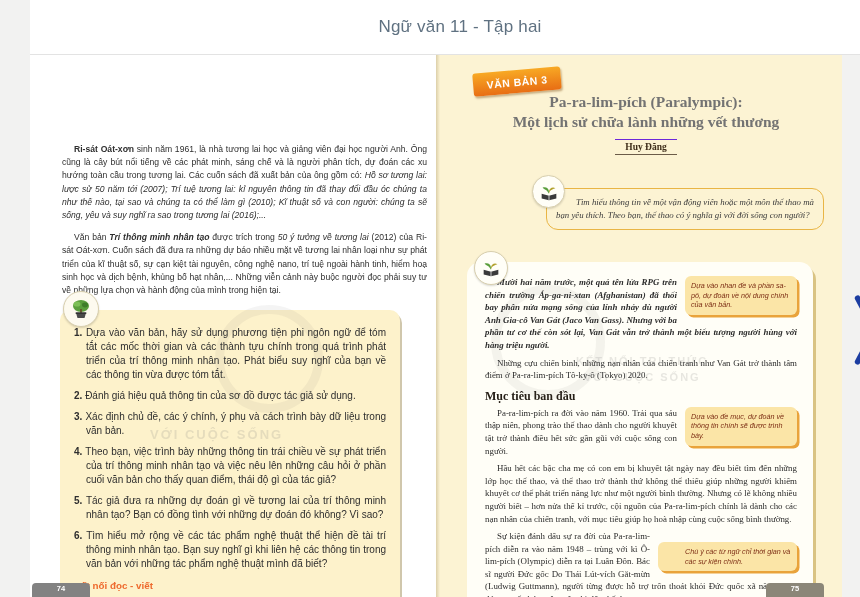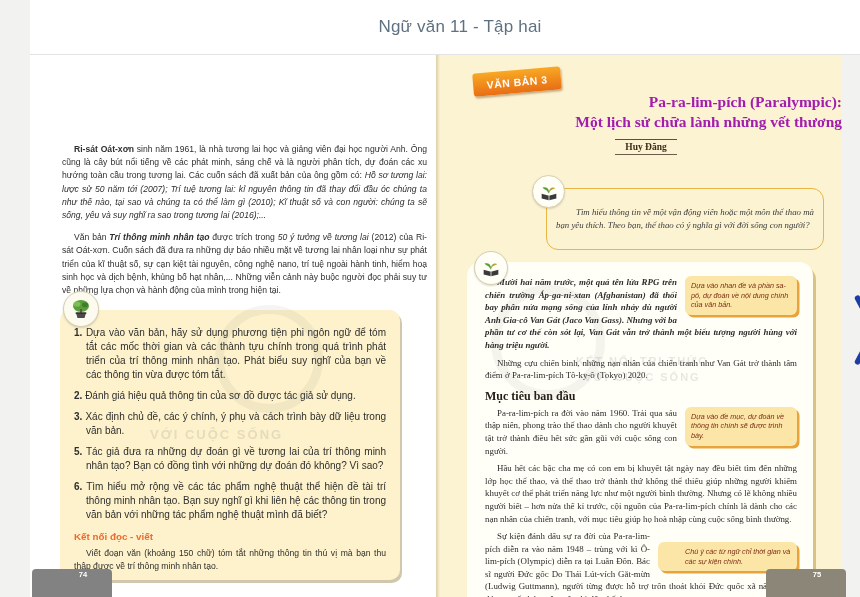--- a/index.html
+++ b/index.html
@@ -34,31 +34,31 @@
   .icon-circle{position:absolute;border-radius:50%;background:#fdfaef;border:1px solid #d8cfae;display:flex;align-items:center;justify-content:center;box-shadow:0 1px 2px rgba(0,0,0,.15);}
   .icon-plant{left:33px;top:236px;width:34px;height:34px;z-index:3;}
   .icon-book1{left:502px;top:175px;width:31px;height:31px;z-index:3;background:#fffef7;}
   .icon-book2{left:444px;top:251px;width:32px;height:32px;z-index:3;background:#fffef7;}
 
   
   .wm{position:absolute;font-weight:bold;color:rgba(120,120,120,.18);letter-spacing:2px;font-size:13px;pointer-events:none;}
   .wm-ring{position:absolute;border-radius:50%;border:9px solid rgba(100,100,100,.07);pointer-events:none;}
 
   
-  .pagenum{position:absolute;bottom:0;width:58px;height:28px;background:#828282;color:#ffffff;font-size:7.5px;font-weight:bold;text-align:center;line-height:11px;border-radius:4px 4px 0 0;padding-left:22px;}
+  .pagenum{position:absolute;bottom:0;width:58px;height:14px;background:#828282;color:#ffffff;font-size:7.5px;font-weight:bold;text-align:center;line-height:11px;border-radius:4px 4px 0 0;}
   .pagenum.left{left:2px;}
   .pagenum.right{left:736px;background:#8b8678;}
 
   
   .banner{position:absolute;left:443px;top:70px;width:88px;height:23px;background:linear-gradient(180deg,#f8a924,#e86e14);transform:rotate(-5deg);border-radius:3px;box-shadow:1px 2px 2px rgba(120,70,10,.4);display:flex;align-items:center;justify-content:center;color:#fff;font-weight:bold;font-size:10.5px;letter-spacing:.5px;}
-  .vb-title{position:absolute;left:420px;top:92px;width:392px;text-align:right;font-family:"Liberation Serif",serif;font-weight:bold;color:#a21caf;font-size:15.5px;line-height:20px;}
+  .vb-title{position:absolute;left:420px;top:92px;width:392px;text-align:center;font-family:"Liberation Serif",serif;font-weight:bold;color:#737373;font-size:15.5px;line-height:20px;}
   .vb-author{position:absolute;left:420px;top:136px;width:392px;text-align:center;}
   .vb-author span{display:inline-block;font-family:"Liberation Serif",serif;font-weight:bold;font-size:9.5px;color:#3f2e1a;border-top:1px solid #6d28d9;border-bottom:1px solid #6b5b48;padding:2px 10px;}
 
-  .prepbox{position:absolute;left:516px;top:188px;width:258px;border:1.5px solid #e9b544;border-radius:12px;padding:17px 9px;font-family:"Liberation Serif",serif;font-style:italic;font-size:8.8px;line-height:12.8px;color:#3a3a3a;text-align:justify;text-indent:20px;}
+  .prepbox{position:absolute;left:516px;top:188px;width:258px;border:1.5px solid #e9b544;border-radius:12px;padding:7px 9px;font-family:"Liberation Serif",serif;font-style:italic;font-size:8.8px;line-height:12.8px;color:#3a3a3a;text-align:justify;text-indent:20px;}
 
   .readbox{position:absolute;left:437px;top:262px;width:312px;min-height:288px;background:#fffef7;border-radius:14px;box-shadow:3px 4px 0 #d9c383;padding:14px 16px 10px 18px;}
   .sapo{font-family:"Liberation Serif",serif;font-weight:bold;font-style:italic;font-size:8.9px;line-height:12.6px;color:#2c2c2c;text-align:justify;text-indent:12px;margin:0;}
   .body-p{font-family:"Liberation Serif",serif;font-size:8.9px;line-height:12.6px;color:#2c2c2c;text-align:justify;text-indent:12px;margin:5px 0 0 0;}
   .sec-h{font-family:"Liberation Serif",serif;font-weight:bold;font-size:12px;color:#241d15;margin:7px 0 0 0;}
   .note{float:right;width:100px;background:#fbe5a7;border-radius:6px;box-shadow:2.5px 2.5px 0 #e9a33b;padding:5px 6px;font-size:7.2px;line-height:9.6px;font-weight:normal;font-style:italic;color:#7c2d14;margin:0 0 4px 8px;text-align:left;text-indent:0;}
   .note.n3{margin-top:12px;width:106px;padding-left:27px;}
   .clearfix::after{content:"";display:block;clear:both;}
 
   
@@ -88,20 +88,21 @@
         <rect x="11.2" y="12" width="1.6" height="4" fill="#6b4a2b"></rect>
         <path d="M7 16 L17 16 L15.5 21 L8.5 21 Z" fill="#4a4a4a"></path>
         <rect x="6.5" y="15.2" width="11" height="1.8" rx="0.9" fill="#333333"></rect>
       </svg>
     </div>
 
     <div class="qbox">
       <div class="q-item"><span class="q-num">1.</span> <span>Dựa vào văn bản, hãy sử dụng phương tiện phi ngôn ngữ để tóm tắt các mốc thời gian và các thành tựu chính trong quá trình phát triển của trí thông minh nhân tạo. Phát biểu suy nghĩ của bạn về các thông tin vừa được tóm tắt.</span></div>
       <div class="q-item"><span class="q-num">2.</span> <span>Đánh giá hiệu quả thông tin của sơ đồ được tác giả sử dụng.</span></div>
       <div class="q-item"><span class="q-num">3.</span> <span>Xác định chủ đề, các ý chính, ý phụ và cách trình bày dữ liệu trong văn bản.</span></div>
+      <div class="q-item"><span class="q-num">4.</span> <span>Theo bạn, việc trình bày những thông tin trái chiều về sự phát triển của trí thông minh nhân tạo và việc nêu lên những câu hỏi ở phần cuối văn bản cho thấy quan điểm, thái độ gì của tác giả?</span></div>
       <div class="q-item"><span class="q-num">5.</span> <span>Tác giả đưa ra những dự đoán gì về tương lai của trí thông minh nhân tạo? Bạn có đồng tình với những dự đoán đó không? Vì sao?</span></div>
       <div class="q-item"><span class="q-num">6.</span> <span>Tìm hiểu mở rộng về các tác phẩm nghệ thuật thể hiện đề tài trí thông minh nhân tạo. Bạn suy nghĩ gì khi liên hệ các thông tin trong văn bản với những tác phẩm nghệ thuật mình đã biết?</span></div>
       <div class="connect-h">Kết nối đọc - viết</div>
       <p class="connect-t">Viết đoạn văn (khoảng 150 chữ) tóm tắt những thông tin thú vị mà bạn thu thập được về trí thông minh nhân tạo.</p>
     </div>
 
     <div class="wm" style="left:120px;top:372px;">VỚI CUỘC SỐNG</div>
     <div class="wm-ring" style="left:185px;top:250px;width:90px;height:90px;"></div>
   </div>
 

